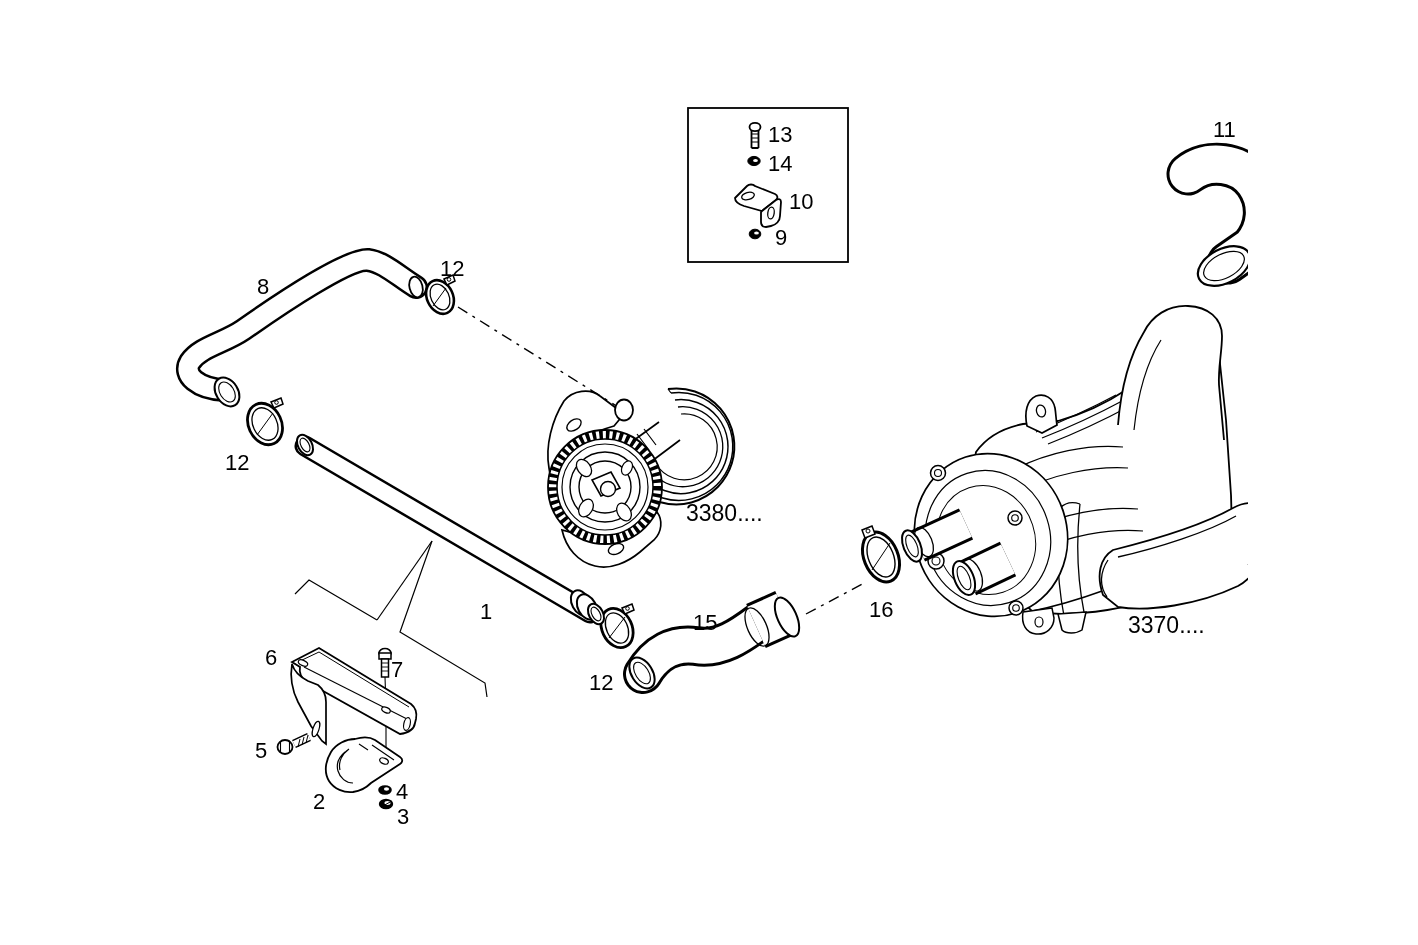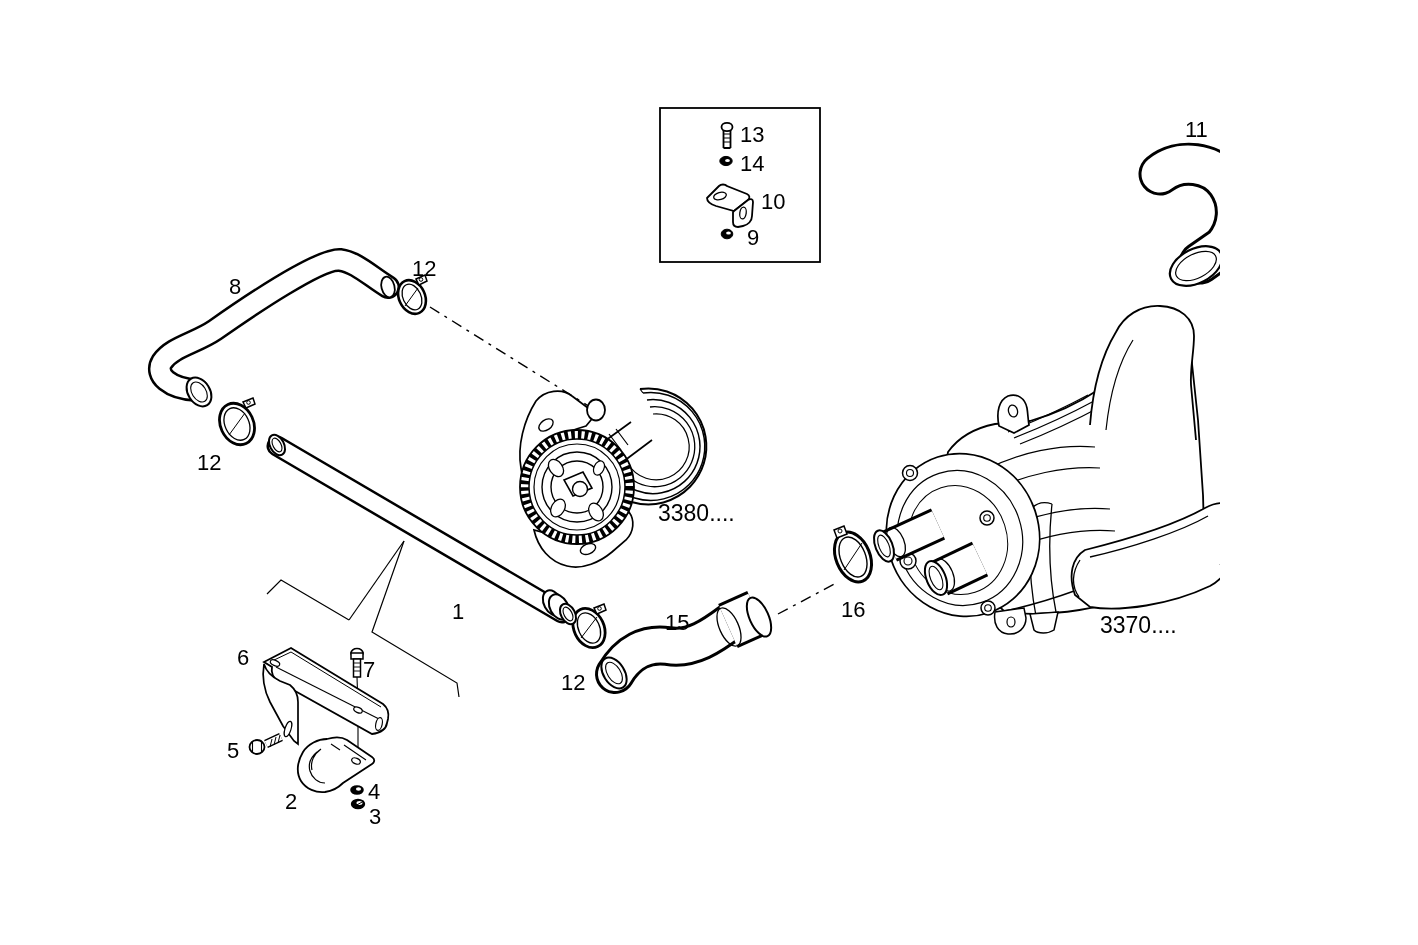--- a/index.html
+++ b/index.html
@@ -1,17 +1,17 @@
 <!DOCTYPE html>
 <html><head>
 <meta charset="utf-8">
 <style>
   html,body{margin:0;padding:0;background:#fff;}
   .stage{position:relative;width:1220px;height:945px;background:#fff;overflow:hidden;
-         font-family:"Liberation Sans", sans-serif;}
+         font-family:"Liberation Sans", sans-serif;padding-left:28px;}
   svg{display:block;}
   text{font-family:"Liberation Sans", sans-serif;font-size:22px;fill:#000;}
   text.ref{font-size:23px;}
   .ln{stroke:#000;fill:none;}
 </style>
 </head>
 <body>
 
 <div class="stage">
 <svg width="1418" height="945" viewBox="0 0 1418 945">

